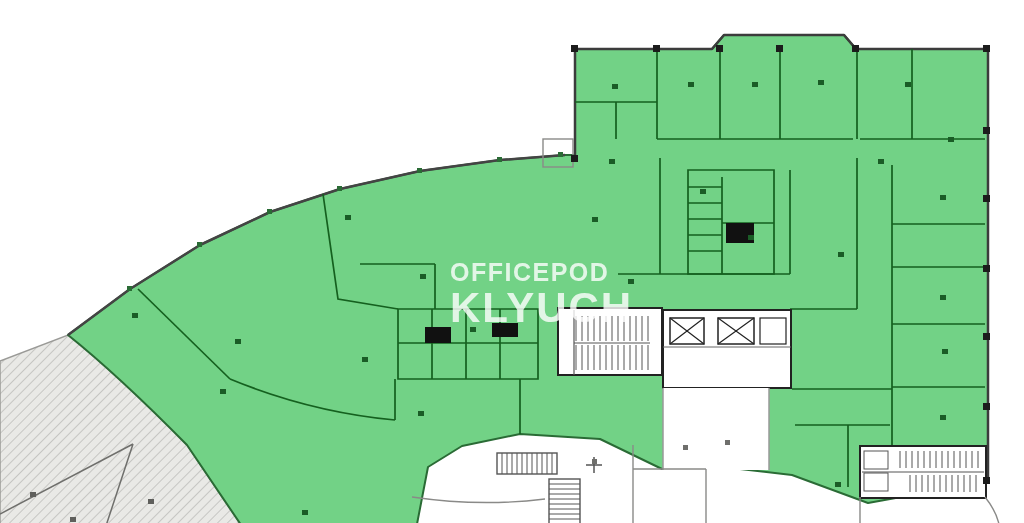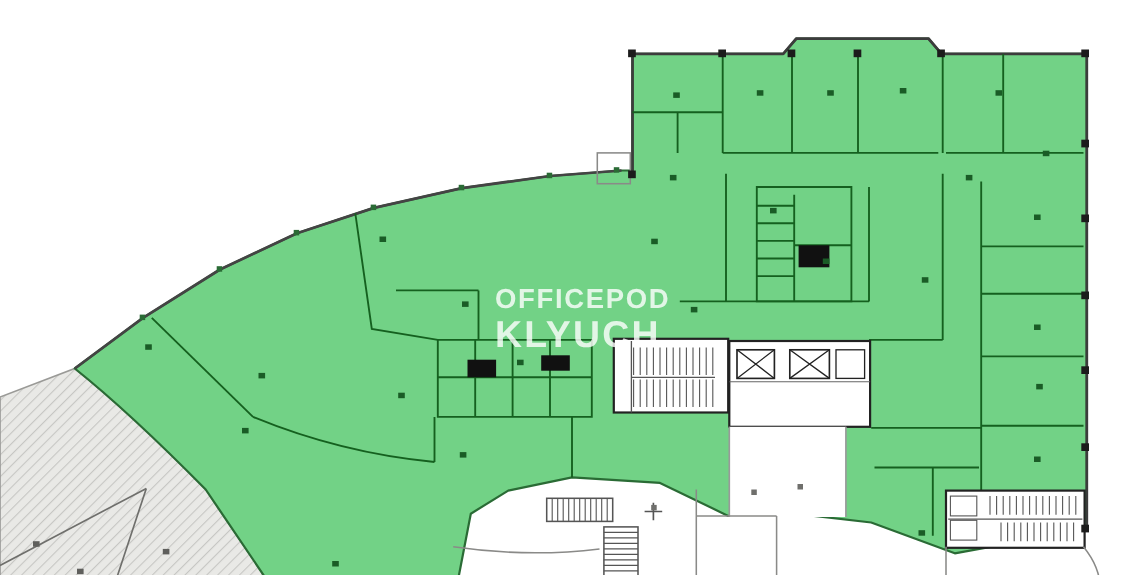--- a/index.html
+++ b/index.html
@@ -2,21 +2,21 @@
 <html><head>
 <meta charset="utf-8">
 <style>
   html,body{margin:0;padding:0;background:#fff;}
   .stage{position:relative;width:1024px;height:523px;background:#ffffff;overflow:hidden;
          font-family:"Liberation Sans",sans-serif;margin-top:27px;}
   svg{display:block;}
   .wm{position:absolute;left:450px;top:233px;color:#ffffff;opacity:.8;font-weight:bold;
       line-height:1;pointer-events:none;}
   .wm .l1{display:block;font-size:25px;letter-spacing:1.5px;}
-  .wm .l2{display:block;font-size:34px;letter-spacing:2px;margin-top:2px;}
+  .wm .l2{display:block;font-size:42px;letter-spacing:2px;margin-top:2px;}
 </style>
 </head>
 <body>
 
 <div class="stage">
   <svg width="1024" height="523" viewBox="0 0 1024 523">
     <defs>
       <pattern id="hatch" width="7" height="7" patternUnits="userSpaceOnUse" patternTransform="rotate(45)">
         <rect width="7" height="7" fill="#e9e9e6"></rect>
         <line x1="0" y1="0" x2="0" y2="7" stroke="#c6c6c3" stroke-width="2"></line>

